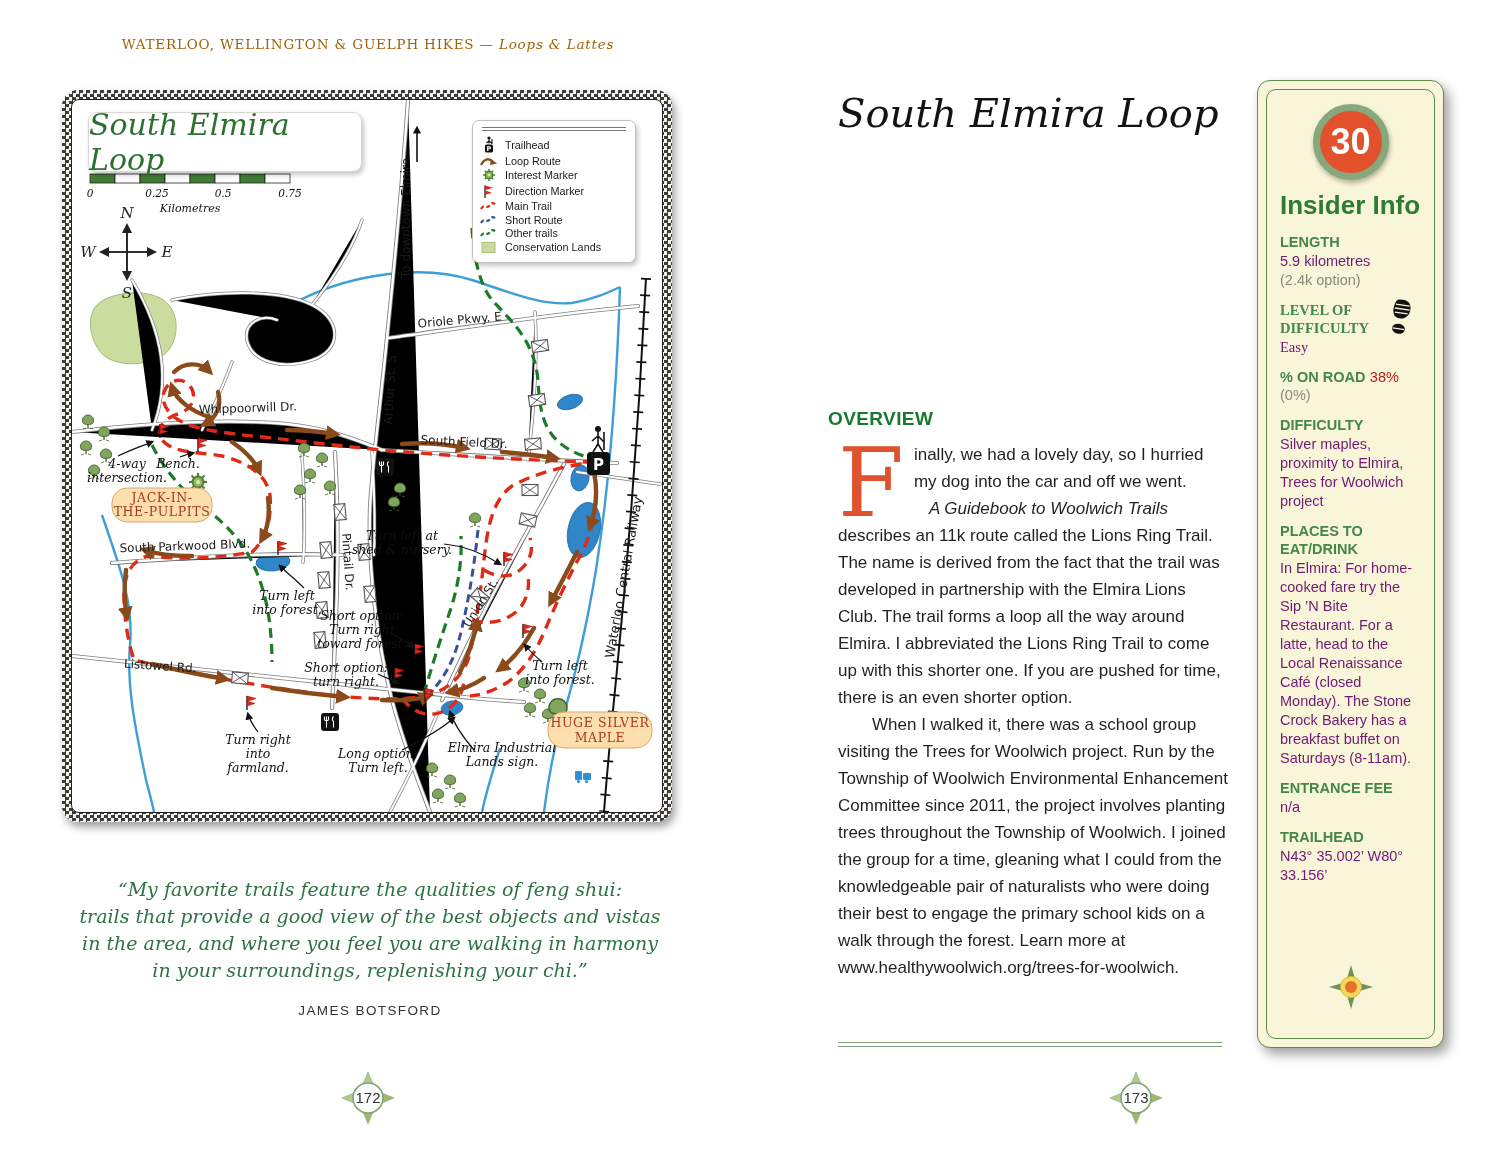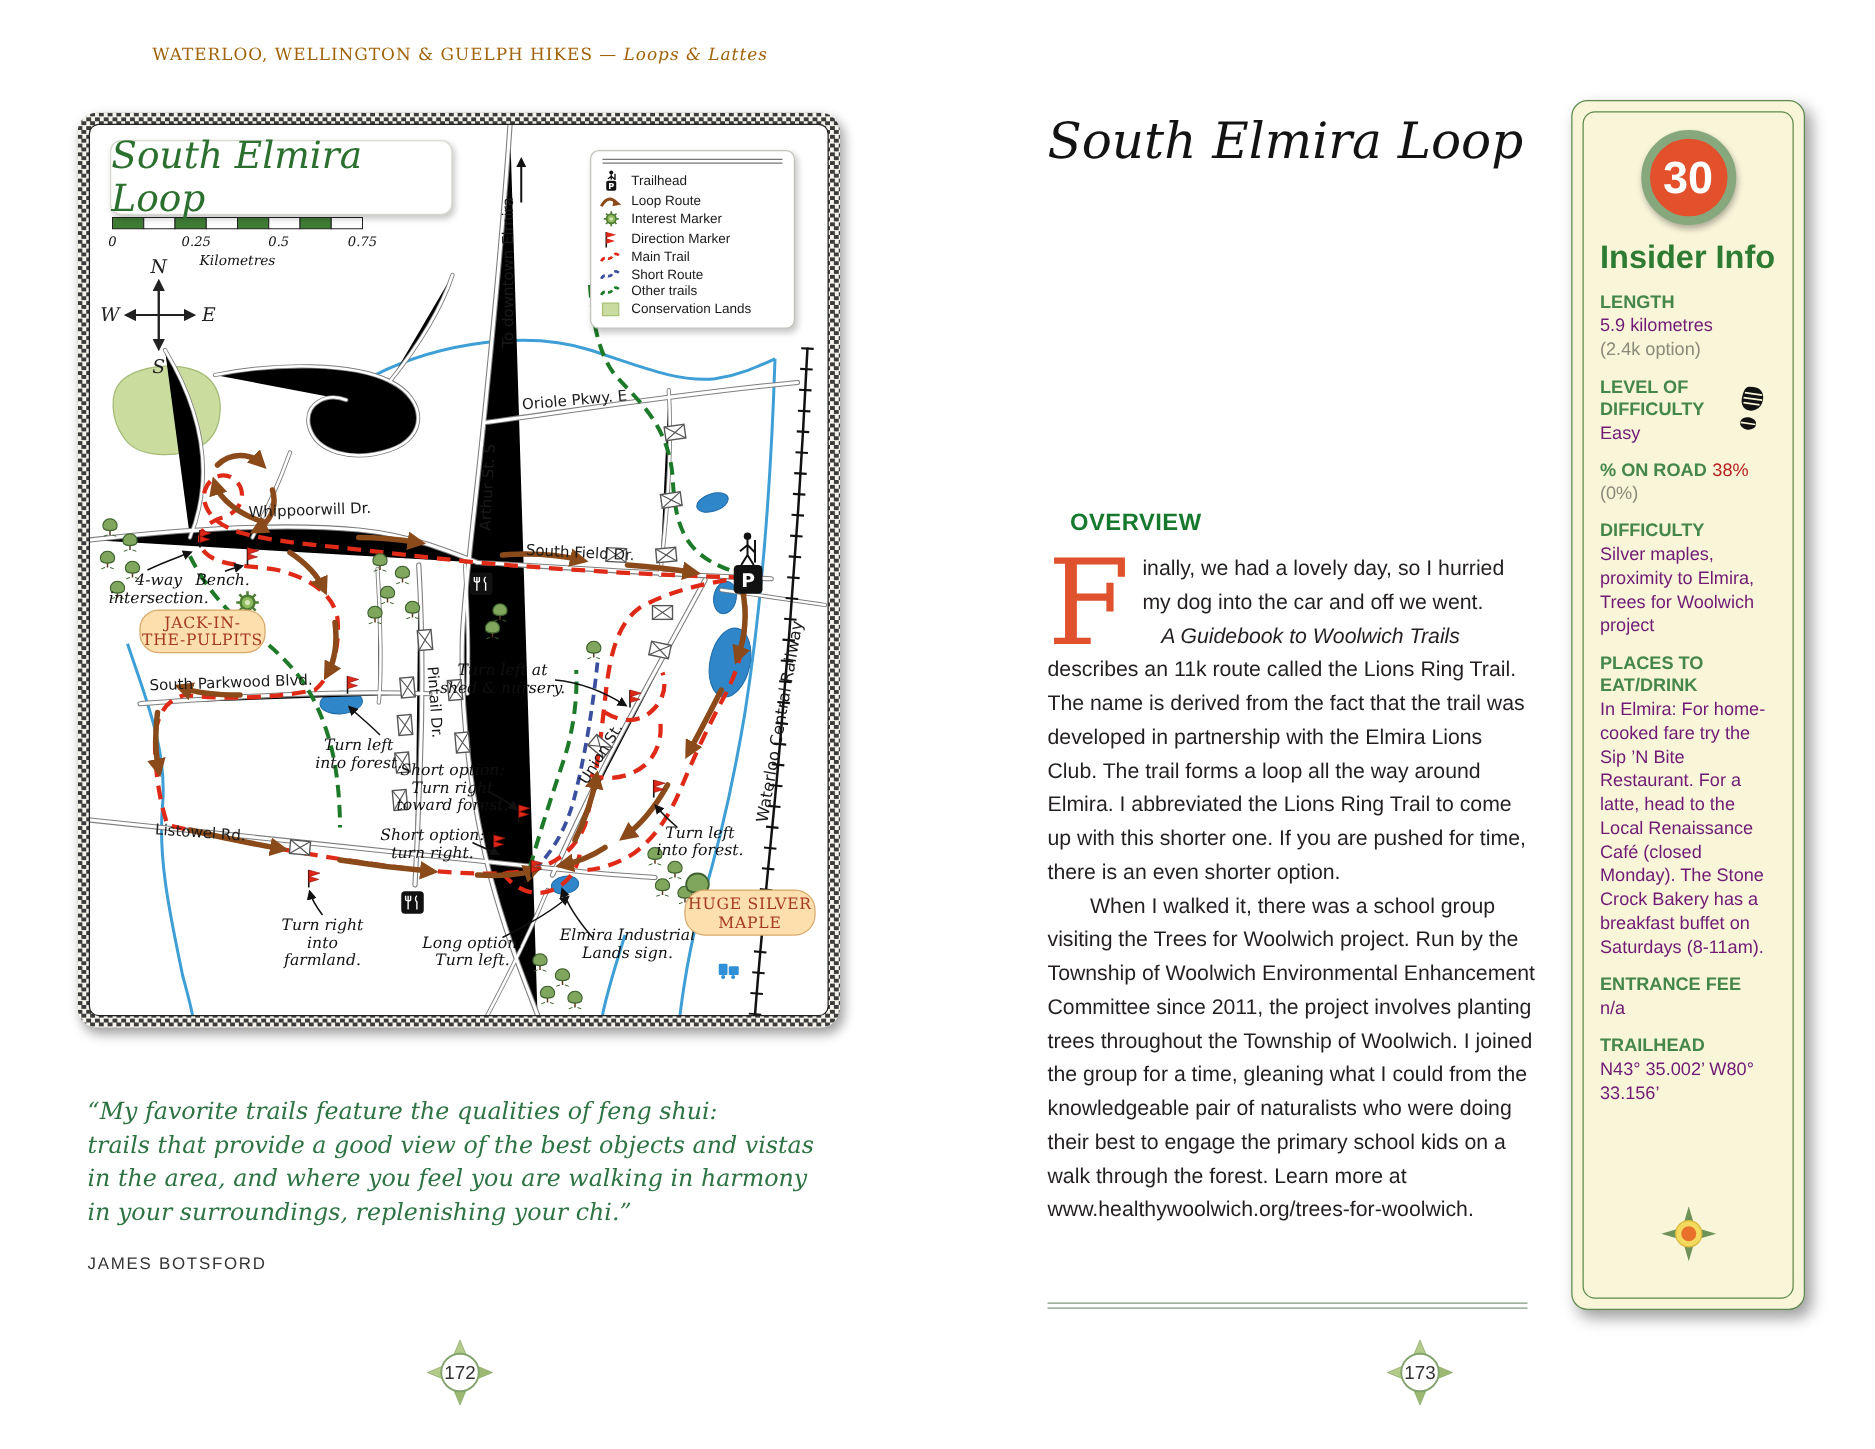--- a/index.html
+++ b/index.html
@@ -36,31 +36,31 @@
   .scale-lbl{font-family:"DejaVu Serif", serif;font-style:italic;font-size:10.5px;fill:#111;}
   .unit-lbl{font-family:"DejaVu Serif", serif;font-style:italic;font-size:11px;fill:#111;}
   .compass-lbl{font-family:"DejaVu Serif", serif;font-style:italic;font-size:15px;fill:#222;}
   .p-lbl{font-family:"DejaVu Sans", sans-serif;font-weight:bold;font-size:15px;fill:#fff;}
 
   .road-casing{stroke:#7e7e7e;stroke-width:4.2;fill:none;stroke-linecap:round;}
   .road-fill{stroke:#ffffff;stroke-width:2.5;fill:none;stroke-linecap:round;}
   .road-casing.thin{stroke-width:3.4;}
   .road-fill.thin{stroke-width:2;}
 
-  .quote{position:absolute;left:70px;top:876px;width:600px;
+  .quote{position:absolute;left:70px;top:876px;width:600px;text-align:center;
     font-family:"DejaVu Serif", serif;font-style:italic;font-size:19px;line-height:27px;color:#2d7344;}
   .quote-attr{margin-top:13px;font-family:"Liberation Sans", sans-serif;font-style:normal;
     font-size:13.5px;letter-spacing:1.4px;color:#333;}
 
   .pagenum{position:absolute;width:56px;height:56px;}
 
   
   .rp-title{position:absolute;left:838px;top:90px;font-family:"DejaVu Serif", serif;
     font-style:italic;font-size:40px;color:#131313;}
-  .ov-head{position:absolute;left:856px;top:408px;font-size:19px;font-weight:bold;
+  .ov-head{position:absolute;left:828px;top:408px;font-size:19px;font-weight:bold;
     letter-spacing:.4px;color:#17792e;}
   .body-col{position:absolute;left:838px;top:441px;width:392px;font-size:17px;line-height:27px;color:#231f20;}
   .dropcap{float:left;font-family:"DejaVu Serif", serif;font-size:95px;line-height:73px;
     color:#e0512d;padding:6px 10px 0 0;}
   .body-col p{margin:0;}
   .body-col .p2{text-indent:34px;margin-top:0;}
   .indent{display:inline-block;width:15px;}
   .dbl-rule{position:absolute;left:838px;top:1042px;width:384px;height:3px;
     border-top:1.4px solid #7f9b80;border-bottom:1.4px solid #7f9b80;}
 
@@ -71,21 +71,21 @@
   .sidebar-inner{width:100%;height:100%;border:1.4px solid #5f8a4d;border-radius:10px;
     box-sizing:border-box;padding:12px 13px 0 13px;position:relative;}
   .badge{width:62px;height:62px;margin:2px auto 10px auto;background:#e2502c;border:7px solid #86a87c;
     border-radius:50%;display:flex;align-items:center;justify-content:center;
     color:#fff;font-size:36px;font-weight:bold;box-shadow:1px 3px 5px rgba(0,0,0,.3);}
   .sb-head{font-size:26px;font-weight:bold;color:#2e7b33;margin:2px 0 12px 0;}
   .sb-label{font-size:14.5px;font-weight:bold;color:#45864a;line-height:18px;}
   .sb-val{font-size:14.5px;color:#701a75;line-height:19px;margin-top:1px;}
   .sb-note{font-size:14.5px;color:#8a8a7a;line-height:19px;}
   .sb-sec{margin-bottom:11px;}
-  .sb-row{display:flex;align-items:center;}
+  .sb-row{display:flex;align-items:flex-start;font-family:Liberation Serif, serif;}
   .sb-row .sb-label{width:102px;}
   .boot{margin-left:8px;margin-top:-2px;}
   .inline-val{font-size:14.5px;color:#b91c1c;font-weight:normal;}
   .sb-compass{position:absolute;left:50%;bottom:28px;transform:translateX(-50%);}
 </style>
 </head>
 <body>
 
 <div class="canvas">
 

